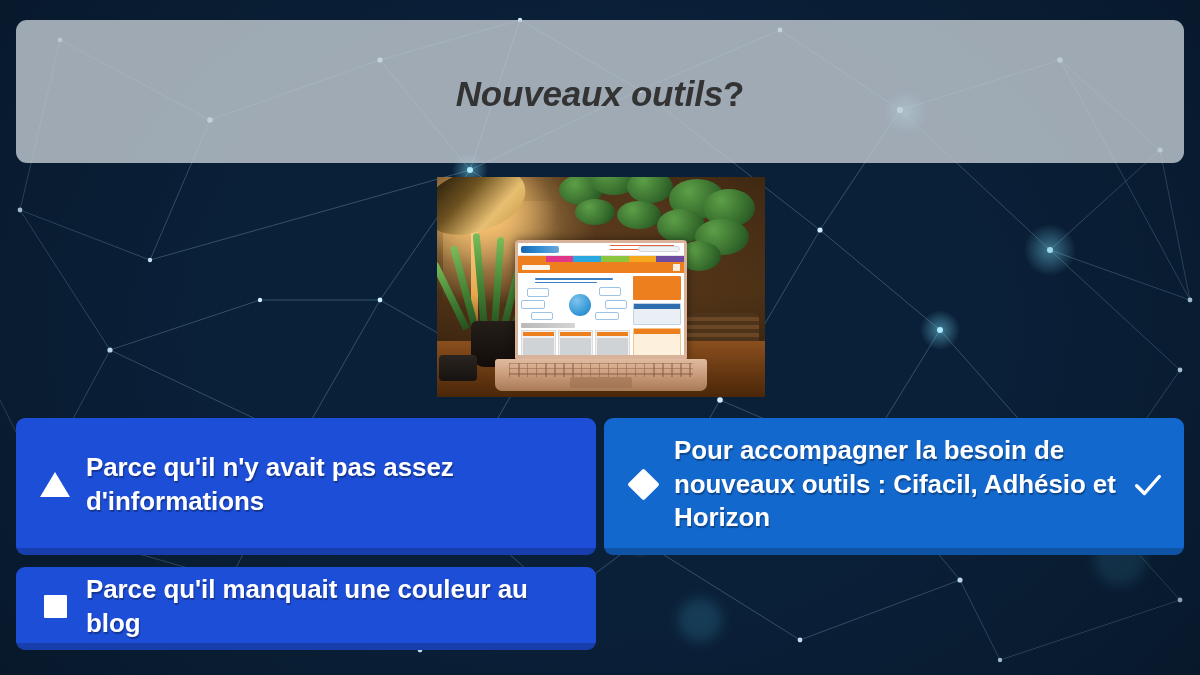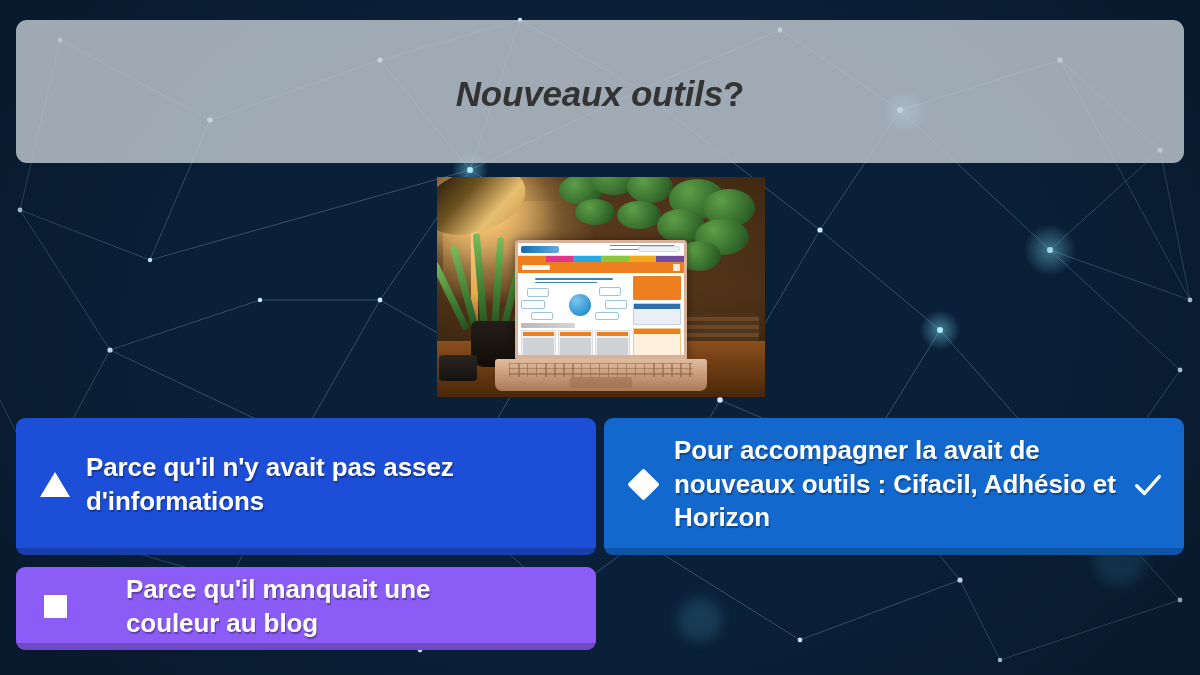--- a/index.html
+++ b/index.html
@@ -245,21 +245,21 @@
   .tile::after {
     content: "";
     position: absolute;
     left: 0; right: 0; bottom: 0;
     height: 7px;
     background: rgba(0,0,0,0.20);
   }
   .tile-red   { background: #1d4ed8; }
   .tile-blue  { background: #1368ce; }
   .tile-gold  { background: #d89e00; }
-  .tile-green { background: #8b5cf6; gap: 40px; }
+  .tile-green { background: #1d4ed8; }
 
   .shape {
     flex: 0 0 auto;
     width: 34px;
     height: 34px;
     margin-right: 14px;
     display: flex;
     align-items: center;
     justify-content: center;
   }
@@ -524,21 +524,21 @@
         <svg viewBox="0 0 24 24" fill="none" stroke="currentColor" stroke-width="2.4" stroke-linecap="round" stroke-linejoin="round">
             <polyline points="4,12.5 9.5,18 20,6"></polyline>
           </svg>
       </span>
     </div>
 
     <div class="tile tile-blue tile-lg">
       <span class="shape">
           <span class="sh-diamond"></span>
         </span>
-      <span class="tile-text">Pour accompagner la avait de nouveaux outils : Cifacil, Adhésio et Horizon</span>
+      <span class="tile-text">Pour accompagner la besoin de nouveaux outils : Cifacil, Adhésio et Horizon</span>
       <span class="check">
         <svg viewBox="0 0 24 24" fill="none" stroke="currentColor" stroke-width="2.4" stroke-linecap="round" stroke-linejoin="round">
             <polyline points="4,12.5 9.5,18 20,6"></polyline>
           </svg>
       </span>
     </div>
 
 
     <div class="tile tile-green">
       <span class="shape">

